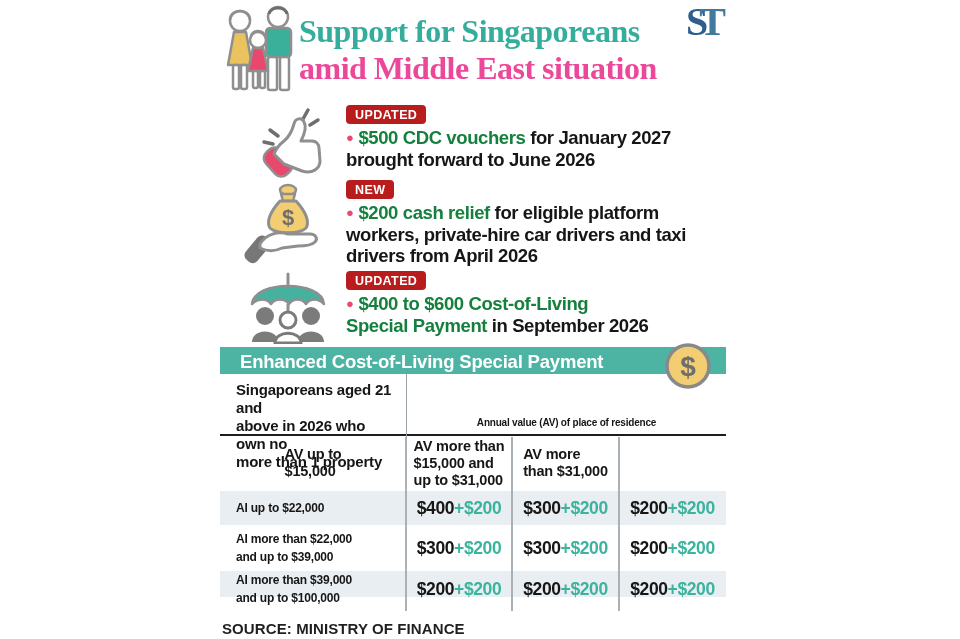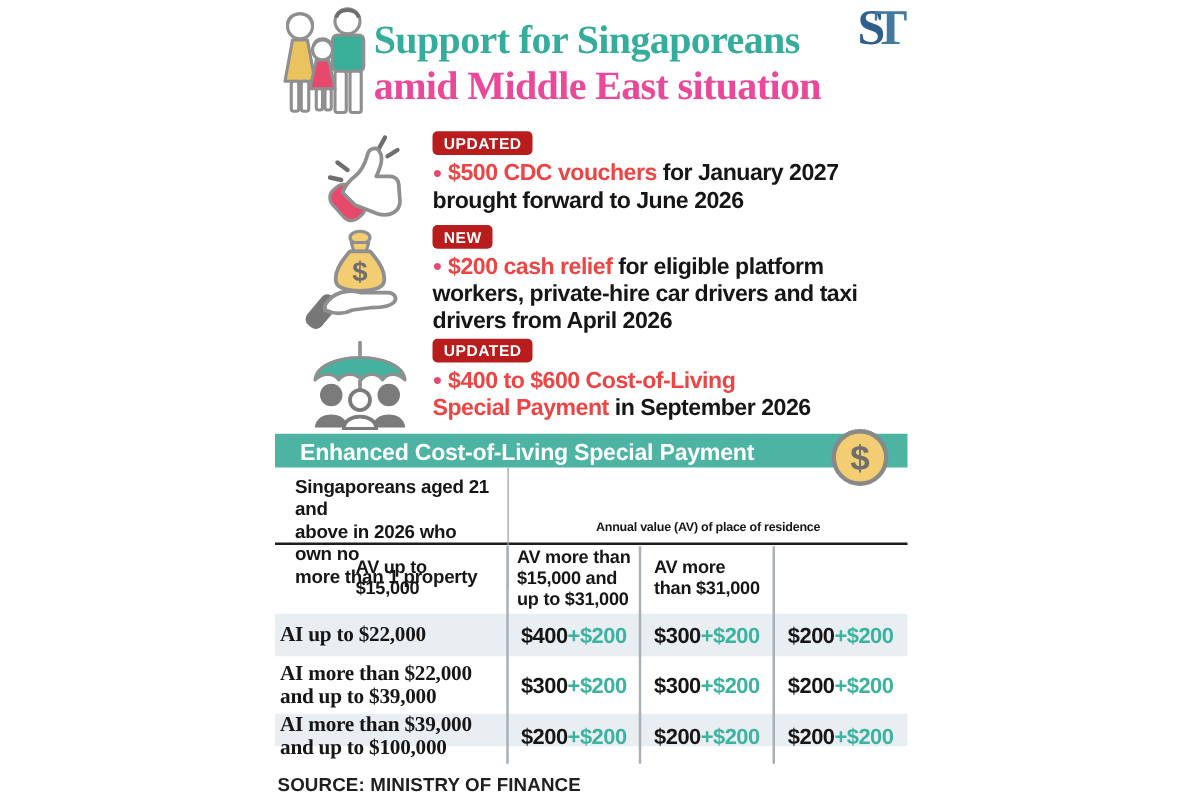--- a/index.html
+++ b/index.html
@@ -16,42 +16,42 @@
   .st-logo .s{color:#2D5E8C;}
   .st-logo .t{color:#44799F;margin-left:-9px;}
   
   .item-icon{position:absolute;}
   .item{position:absolute;left:346px;width:400px;}
   .badge{display:inline-block;background:#b91c1c;color:#fff;font-weight:bold;font-size:12.5px;
          letter-spacing:0.4px;padding:3px 9px 2px;border-radius:4px;margin-bottom:3px;}
   .item-text{font-weight:bold;font-size:18.5px;line-height:21.5px;letter-spacing:-0.4px;
              white-space:pre-line;}
   .bullet{color:#E8486C;font-size:13px;vertical-align:2px;margin-right:5px;}
-  .hl{color:#ef4444;}
+  .hl{color:#15803d;}
   
   .ctable{position:absolute;left:220px;top:347px;width:506px;}
   .band{height:27px;background:#4DB4A3;color:#fff;font-weight:bold;font-size:18.5px;
         line-height:29px;padding-left:20px;letter-spacing:-0.2px;box-sizing:border-box;}
   .coin{position:absolute;left:444px;top:-5px;}
   .hdr-row{display:grid;grid-template-columns:186px 320px;height:60px;}
   .hdr-left{padding:7px 8px 0 16px;font-weight:bold;font-size:15px;line-height:18px;
             white-space:pre-line;letter-spacing:-0.2px;box-sizing:border-box;}
   .hdr-right{display:flex;align-items:center;justify-content:center;font-weight:bold;
              font-size:10px;border-left:1.5px solid #9AA2A8;letter-spacing:-0.2px;}
   .rule{height:2px;background:#1D1D1D;}
   .colhdr-row{display:grid;grid-template-columns:186px 106px 107px 107px;height:54px;}
   .colhdr-row .c0{display:flex;align-items:center;padding-left:16px;font-weight:bold;
                   font-size:15px;letter-spacing:-0.2px;}
   .colhdr-row .cv{display:flex;align-items:center;justify-content:center;}
   .colhdr-row .cv div{font-weight:bold;font-size:14.5px;line-height:17px;white-space:pre-line;
                       text-align:left;letter-spacing:-0.2px;}
   .drow{display:grid;grid-template-columns:186px 106px 107px 107px;margin-top:4px;}
   .drow.stripe{background:#E9EEF2;}
-  .drow .lbl{display:flex;align-items:center;padding-left:4px;font-weight:bold;font-size:17px;
-             line-height:18px;white-space:pre-line;letter-spacing:-0.2px;font-family:Liberation Serif, serif;}
+  .drow .lbl{display:flex;align-items:center;padding-left:16px;font-weight:bold;font-size:12px;
+             line-height:18px;white-space:pre-line;letter-spacing:-0.2px;}
   .drow .val{display:flex;align-items:center;justify-content:center;font-weight:bold;
              font-size:17.5px;letter-spacing:-0.4px;}
   .drow .val .bonus{color:#3CB39E;}
   .r1{height:34px;margin-top:1px;}
   .r2{height:38px;}
   .r3{height:26px;}
   .vline{position:absolute;top:90px;width:1.5px;height:174px;background:#A9B1B6;}
   .vl1{left:185px;} .vl2{left:291px;} .vl3{left:398px;}
   
   .source{position:absolute;left:222px;top:620px;font-weight:bold;font-size:15px;

